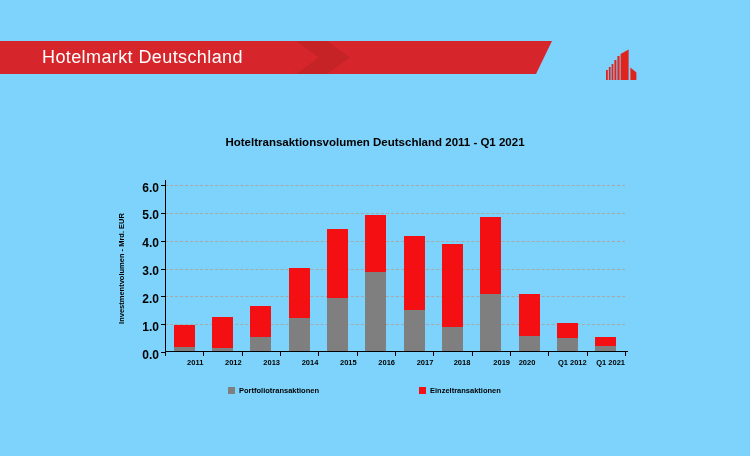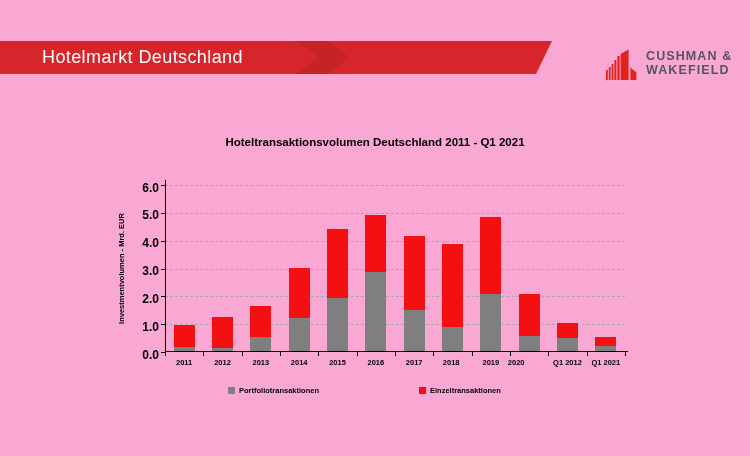--- a/index.html
+++ b/index.html
@@ -1,17 +1,17 @@
 <!DOCTYPE html>
 <html><head>
 <meta charset="utf-8">
 <style>
   html,body{margin:0;padding:0;}
   body{font-family:"Liberation Sans", sans-serif; background:#ffffff;}
-  .slide{position:relative; width:750px; height:456px; background:#f9a8d4; overflow:hidden;}
+  .slide{position:relative; width:750px; height:456px; background:#7dd3fc; overflow:hidden;}
 
   
   .banner{
     position:absolute; left:0; top:41px; width:552px; height:33px;
     clip-path: polygon(0 0, 100% 0, calc(100% - 16px) 100%, 0 100%);
     box-shadow: 0 2px 3px rgba(0,0,0,0.15);
   }
   .banner-chevron{
     position:absolute; left:296px; top:0; width:54px; height:100%;
     background: rgba(0,0,0,0.08);
@@ -40,21 +40,21 @@
     transform: rotate(-90deg); white-space:nowrap;
     font-size:7.5px; font-weight:bold; color:#000;
   }
   #plot{position:absolute; left:165px; top:185px; width:460px; height:167px;}
   .gridline{position:absolute; left:0; width:100%; height:0; border-top:1px dashed #a8a8a8;}
   .axis-y{position:absolute; left:0; top:-5px; width:1px; height:173px; background:#000;}
   .axis-x{position:absolute; left:0; bottom:0; width:463px; height:1px; background:#000;}
   .ytick{position:absolute; width:4px; height:1px; background:#000; left:-4px;}
   .xtick{position:absolute; width:1px; height:4px; background:#000; bottom:-4px;}
   .ylabel{position:absolute; left:-28px; width:22px; text-align:right; font-size:12px; font-weight:bold; color:#000;}
-  .xlabel{position:absolute; top:173px; text-align:center; font-size:7.5px; font-weight:bold; color:#000; white-space:nowrap;}
+  .xlabel{position:absolute; top:173px; text-align:right; font-size:7.5px; font-weight:bold; color:#000; white-space:nowrap;}
   .bar-seg{position:absolute;}
 
   
   .legend-item{position:absolute; top:386px; display:flex; align-items:center; gap:4px;}
   .legend-swatch{width:7px; height:7px; display:inline-block;}
   .legend-label{font-size:7.5px; font-weight:bold; color:#000; white-space:nowrap;}
 </style>
 </head>
 <body>
 
@@ -70,24 +70,20 @@
       <g class="logo-shape">
         <rect x="0" y="24" width="1.8" height="10" fill="#e0231c"></rect>
         <rect x="2.8" y="21" width="1.8" height="13" fill="#e0231c"></rect>
         <rect x="5.6" y="18" width="1.8" height="16" fill="#e0231c"></rect>
         <rect x="8.4" y="14" width="2.0" height="20" fill="#e0231c"></rect>
         <rect x="11.4" y="10" width="2.2" height="24" fill="#e0231c"></rect>
         <polygon points="14.6,8 22.6,3.5 22.6,34 14.6,34" fill="#e0231c"></polygon>
         <polygon points="24.4,21.5 30.4,26.5 30.4,34 24.4,34" fill="#e0231c"></polygon>
       </g>
     </svg>
-    <div class="logo-text" style="color: rgb(84, 86, 90);">
-      <div>CUSHMAN &amp;</div>
-      <div>WAKEFIELD</div>
-    </div>
   </div>
 
   <div class="chart-title">Hoteltransaktionsvolumen Deutschland 2011 - Q1 2021</div>
 
   <div class="y-axis-title">
     <span>Investmentvolumen  - Mrd. EUR</span>
   </div>
 
   <div id="plot">
       <div class="gridline" style="top: 139.167px;"></div>

